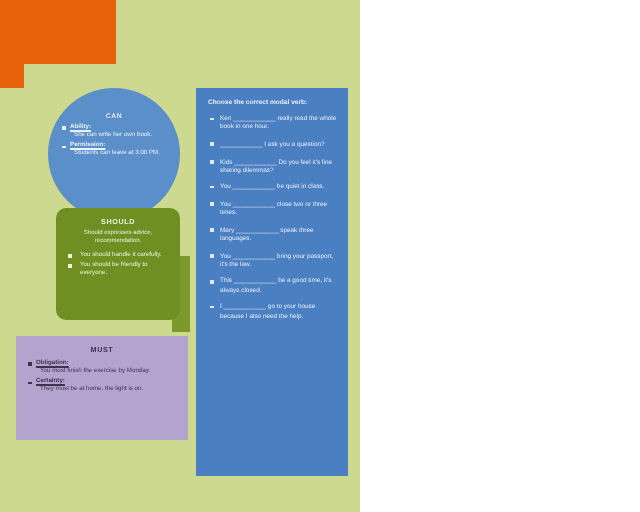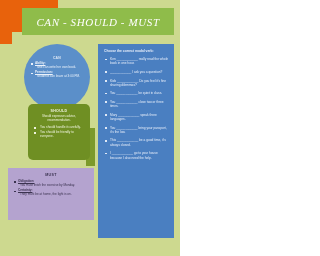--- a/index.html
+++ b/index.html
@@ -182,23 +182,20 @@
 </style>
 </head>
 <body>
 
 <div class="page">
 
   <div class="orange-block"></div>
   <div class="orange-stub"></div>
   <div class="olive-accent"></div>
 
-  <div class="title-bar">
-    <div class="title-text">CAN - SHOULD - MUST</div>
-  </div>
 
   <div class="can-circle">
     <div class="can-head">CAN</div>
     <ul class="mini-list">
       <li>
         <span class="lbl">Ability:</span>
         <span class="ex">She can write her own book.</span>
       </li>
       <li>
         <span class="lbl">Permission:</span>

